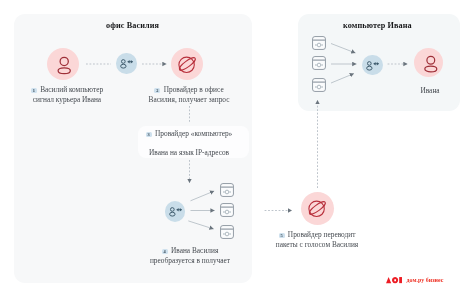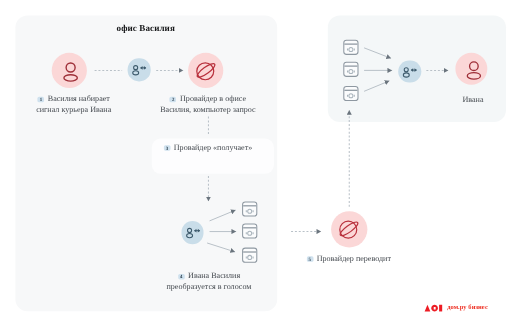--- a/index.html
+++ b/index.html
@@ -41,20 +41,21 @@
 </style>
 </head>
 <body>
 
 <div class="stage">
 
   <div class="panel" id="panel-left"></div>
   <div class="panel" id="panel-right"></div>
 
   <div class="ptitle" id="t-left">офис Василия</div>
+  <div class="ptitle" id="t-right">компьютер Ивана</div>
 
   <svg class="ink" width="474" height="298">
     <defs>
       <marker id="ah" markerWidth="5" markerHeight="5" refX="4.3" refY="2.4" orient="auto" markerUnits="userSpaceOnUse">
         <path d="M0,0.1 L4.3,2.4 L0,4.7 z" fill="#6a747d"></path>
       </marker>
     </defs>
     <g stroke="#b9c1c8" stroke-width=".95" fill="none" stroke-dasharray="1.8 1.7" stroke-linecap="butt">
       <path d="M86,64 L111,64"></path>
       <path d="M142,64 L166.6,64" marker-end="url(#ah)"></path>
@@ -179,26 +180,26 @@
  <svg viewBox="0 0 14 14" width="14" height="14">
   <rect x="0.55" y="0.55" width="12.9" height="12.9" rx="2.4" fill="#fbfcfd" stroke="#8e98a1" stroke-width="0.95"></rect>
   <path d="M1.05,4.1 L12.95,4.1" stroke="#8e98a1" stroke-width="1.15"></path>
   <circle cx="7" cy="9.0" r="1.85" fill="none" stroke="#aab5bd" stroke-width="0.95"></circle>
   <path d="M3.9,8.1 L3.9,9.9 M10.1,8.1 L10.1,9.9" stroke="#aab5bd" stroke-width="0.95"></path>
  </svg>
       </div>
     </div>
 
   <div id="steps">
-      <div class="lbl" style="left: 9px; top: 85px; width: 116px;"><span class="badge">1</span><span>Василия набирает</span><br><span>сигнал курьера Ивана</span></div>
-      <div class="lbl" style="left: 131px; top: 85px; width: 116px;"><span class="badge">2</span><span>Провайдер в офисе</span><br><span>Василия, компьютер запрос</span></div>
+      <div class="lbl" style="left: 9px; top: 85px; width: 116px;"><span class="badge">1</span><span>Василий компьютер</span><br><span>сигнал курьера Ивана</span></div>
+      <div class="lbl" style="left: 131px; top: 85px; width: 116px;"><span class="badge">2</span><span>Провайдер в офисе</span><br><span>Василия, получает запрос</span></div>
       <div class="tbox" style="left: 138px; top: 126px; width: 111px; height: 32px;"></div>
-      <div class="lbl" style="left: 133px; top: 129px; width: 112px;"><span class="badge">3</span><span>Провайдер «получает»</span><br><br></div>
-      <div class="lbl" style="left: 130px; top: 246px; width: 120px;"><span class="badge">4</span><span>Ивана Василия</span><br><span>преобразуется в голосом</span><br></div>
-      <div class="lbl" style="left: 255px; top: 230px; width: 124px;"><span class="badge">5</span><span>Провайдер переводит</span><br><br></div>
+      <div class="lbl" style="left: 133px; top: 129px; width: 112px;"><span class="badge">3</span><span>Провайдер «компьютер»</span><br><br><span>Ивана на язык IP-адресов</span></div>
+      <div class="lbl" style="left: 130px; top: 246px; width: 120px;"><span class="badge">4</span><span>Ивана Василия</span><br><span>преобразуется в получает</span><br></div>
+      <div class="lbl" style="left: 255px; top: 230px; width: 124px;"><span class="badge">5</span><span>Провайдер переводит</span><br><span>пакеты с голосом Василия</span><br></div>
     </div>
 
   <div class="logo" id="brand-logo">
     <svg width="16" height="6.2" viewBox="0 0 32 12.4">
   <path d="M5.2,0 L10.4,12.4 L0,12.4 z" fill="#ed1c24"></path>
   <path d="M18.2,0.1 a6.15,6.15 0 1 1 -0.1,0 z M16.6,4.4 h3.5 v4.2 h-3.5 z" fill="#ed1c24" fill-rule="evenodd"></path>
   <rect x="26.4" y="0.1" width="5.6" height="12.2" fill="#ed1c24"></rect>
       </svg>
     <span class="logotext">дом.ру бизнес</span>
   </div>

